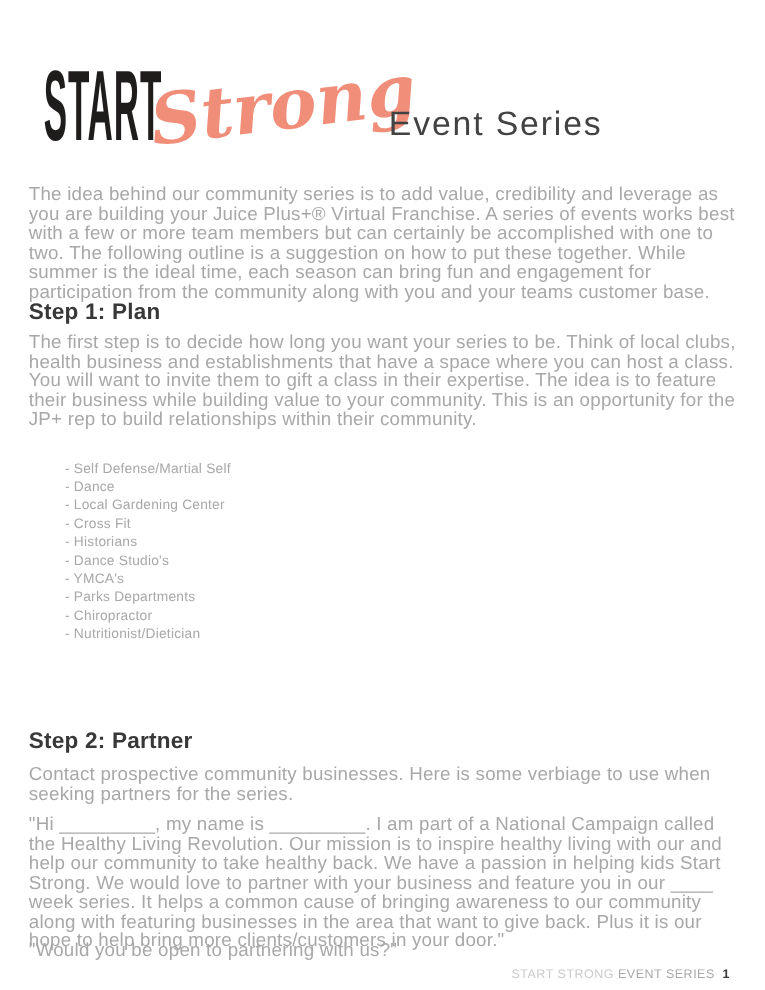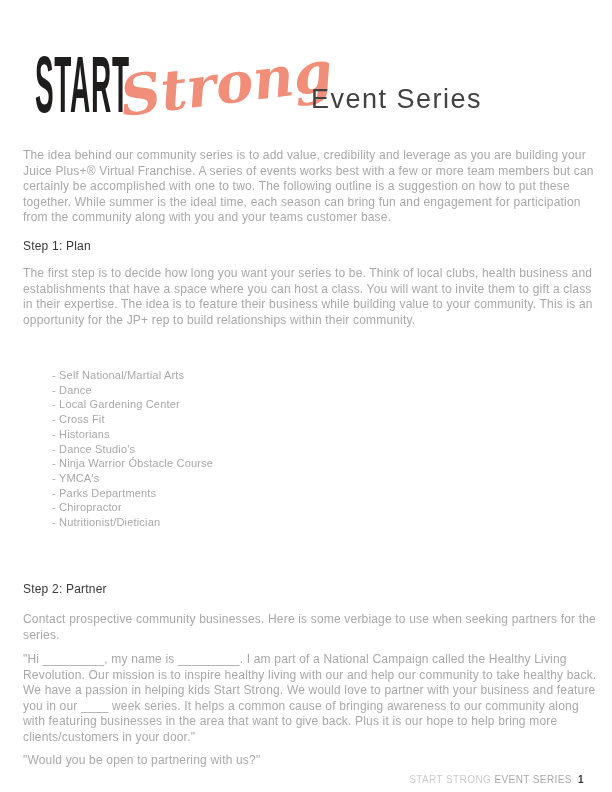--- a/index.html
+++ b/index.html
@@ -8,28 +8,28 @@
     width: 612px; height: 792px;
     background: #ffffff;
     overflow: hidden;
     font-family: "Liberation Sans", sans-serif;
     margin-top: 20px;
   }
   .logo { position: absolute; left: 25px; top: 22px; }
   .body-text {
     position: absolute;
     left: 23px; width: 574px;
-    font-size: 12px; line-height: 15.5px; letter-spacing: 0.18px;
+    font-size: 15px; line-height: 15.5px; letter-spacing: 0.18px;
     color: var(--body-text, #a8a8a8);
     text-align: left;
   }
   .heading {
     position: absolute;
     left: 23px; width: 574px;
-    font-size: 12px; font-weight: normal; letter-spacing: 0.2px;
+    font-size: 18px; font-weight: bold; letter-spacing: 0.2px;
     color: var(--heading-text, #383838);
   }
   .intro        { top: 128px; }
   .s1-heading   { top: 219px; }
   .s1-body      { top: 246px; }
   .list-intro   { top: 318px; }
   .business-list{ position: absolute; left: 52px; top: 348px;
                   font-size: 11px; line-height: 14.7px; letter-spacing: 0.18px;
                   color: var(--body-text, #a8a8a8); }
   .s2-heading   { top: 562px; }
@@ -58,27 +58,26 @@
   </div>
 
   <div class="body-text intro">The idea behind our community series is to add value, credibility and leverage as you are building your Juice Plus+® Virtual Franchise. A series of events works best with a few or more team members but can certainly be accomplished with one to two. The following outline is a suggestion on how to put these together.  While summer is the ideal time, each season can bring fun and engagement for participation from the community along with you and your teams customer base.</div>
 
   <div class="heading s1-heading">Step 1: Plan</div>
 
   <div class="body-text s1-body">The first step is to decide how long you want your series to be. Think of local clubs, health business and establishments that have a space where you can host a class. You will want to invite them to gift a class in their expertise. The idea is to feature their business while building value to your community. This is an opportunity for the JP+ rep to build relationships within their community.</div>
 
 
   <div class="business-list">
-      <div>- Self National/Martial Arts</div>
+      <div>- Self Defense/Martial Self</div>
       <div>- Dance</div>
       <div>- Local Gardening Center</div>
       <div>- Cross Fit</div>
       <div>- Historians</div>
       <div>- Dance Studio's</div>
-      <div>- Ninja Warrior Óbstacle Course</div>
       <div>- YMCA's</div>
       <div>- Parks Departments</div>
       <div>- Chiropractor</div>
       <div>- Nutritionist/Dietician</div>
     </div>
 
   <div class="heading s2-heading">Step 2: Partner</div>
 
   <div class="body-text s2-body">Contact prospective community businesses. Here is some verbiage to use when seeking partners for the series.</div>
 

